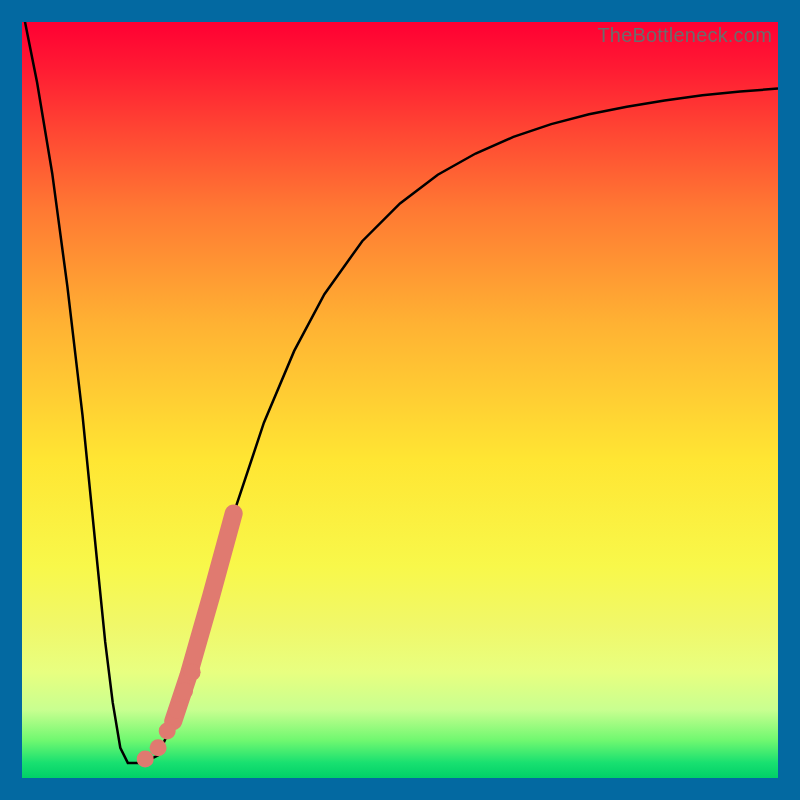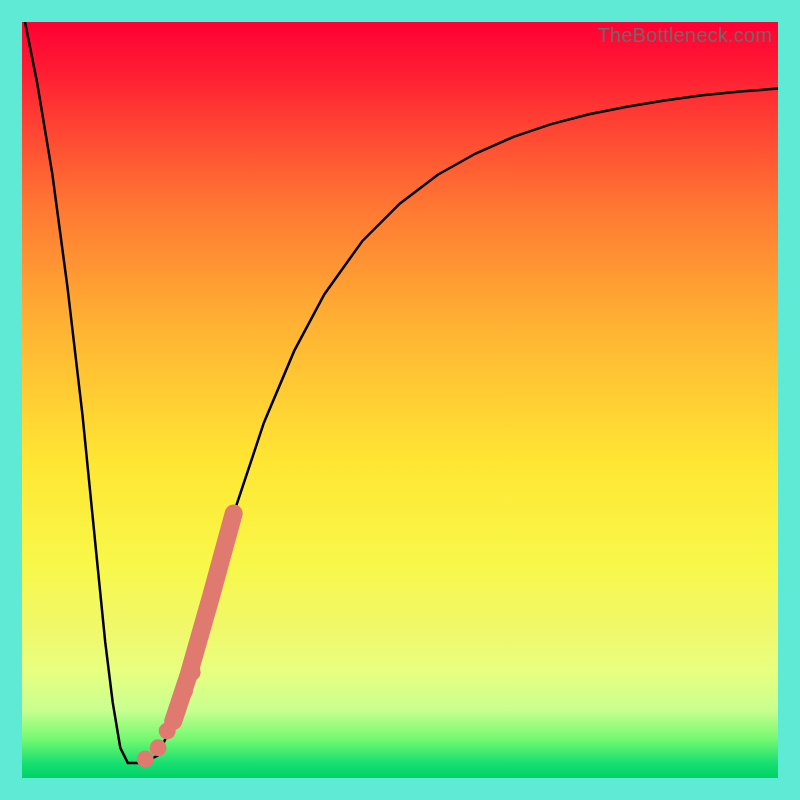--- a/index.html
+++ b/index.html
@@ -1,16 +1,16 @@
 <!DOCTYPE html>
 <html><head>
 <meta charset="utf-8">
 <style>
   html,body{margin:0;padding:0;width:800px;height:800px;overflow:hidden;background:#000;}
-  .frame{position:relative;width:800px;height:800px;background:#5eead4;}
+  .frame{position:relative;width:800px;height:800px;background:#0369a1;}
   .plot{
     position:absolute;
     left:22px;top:22px;
     width:756px;height:756px;
     background:linear-gradient(to bottom,
       #ff0033 0%,
       #ff1a33 6%,
       #ff4433 14%,
       #ff7a33 25%,
       #ffb233 40%,

